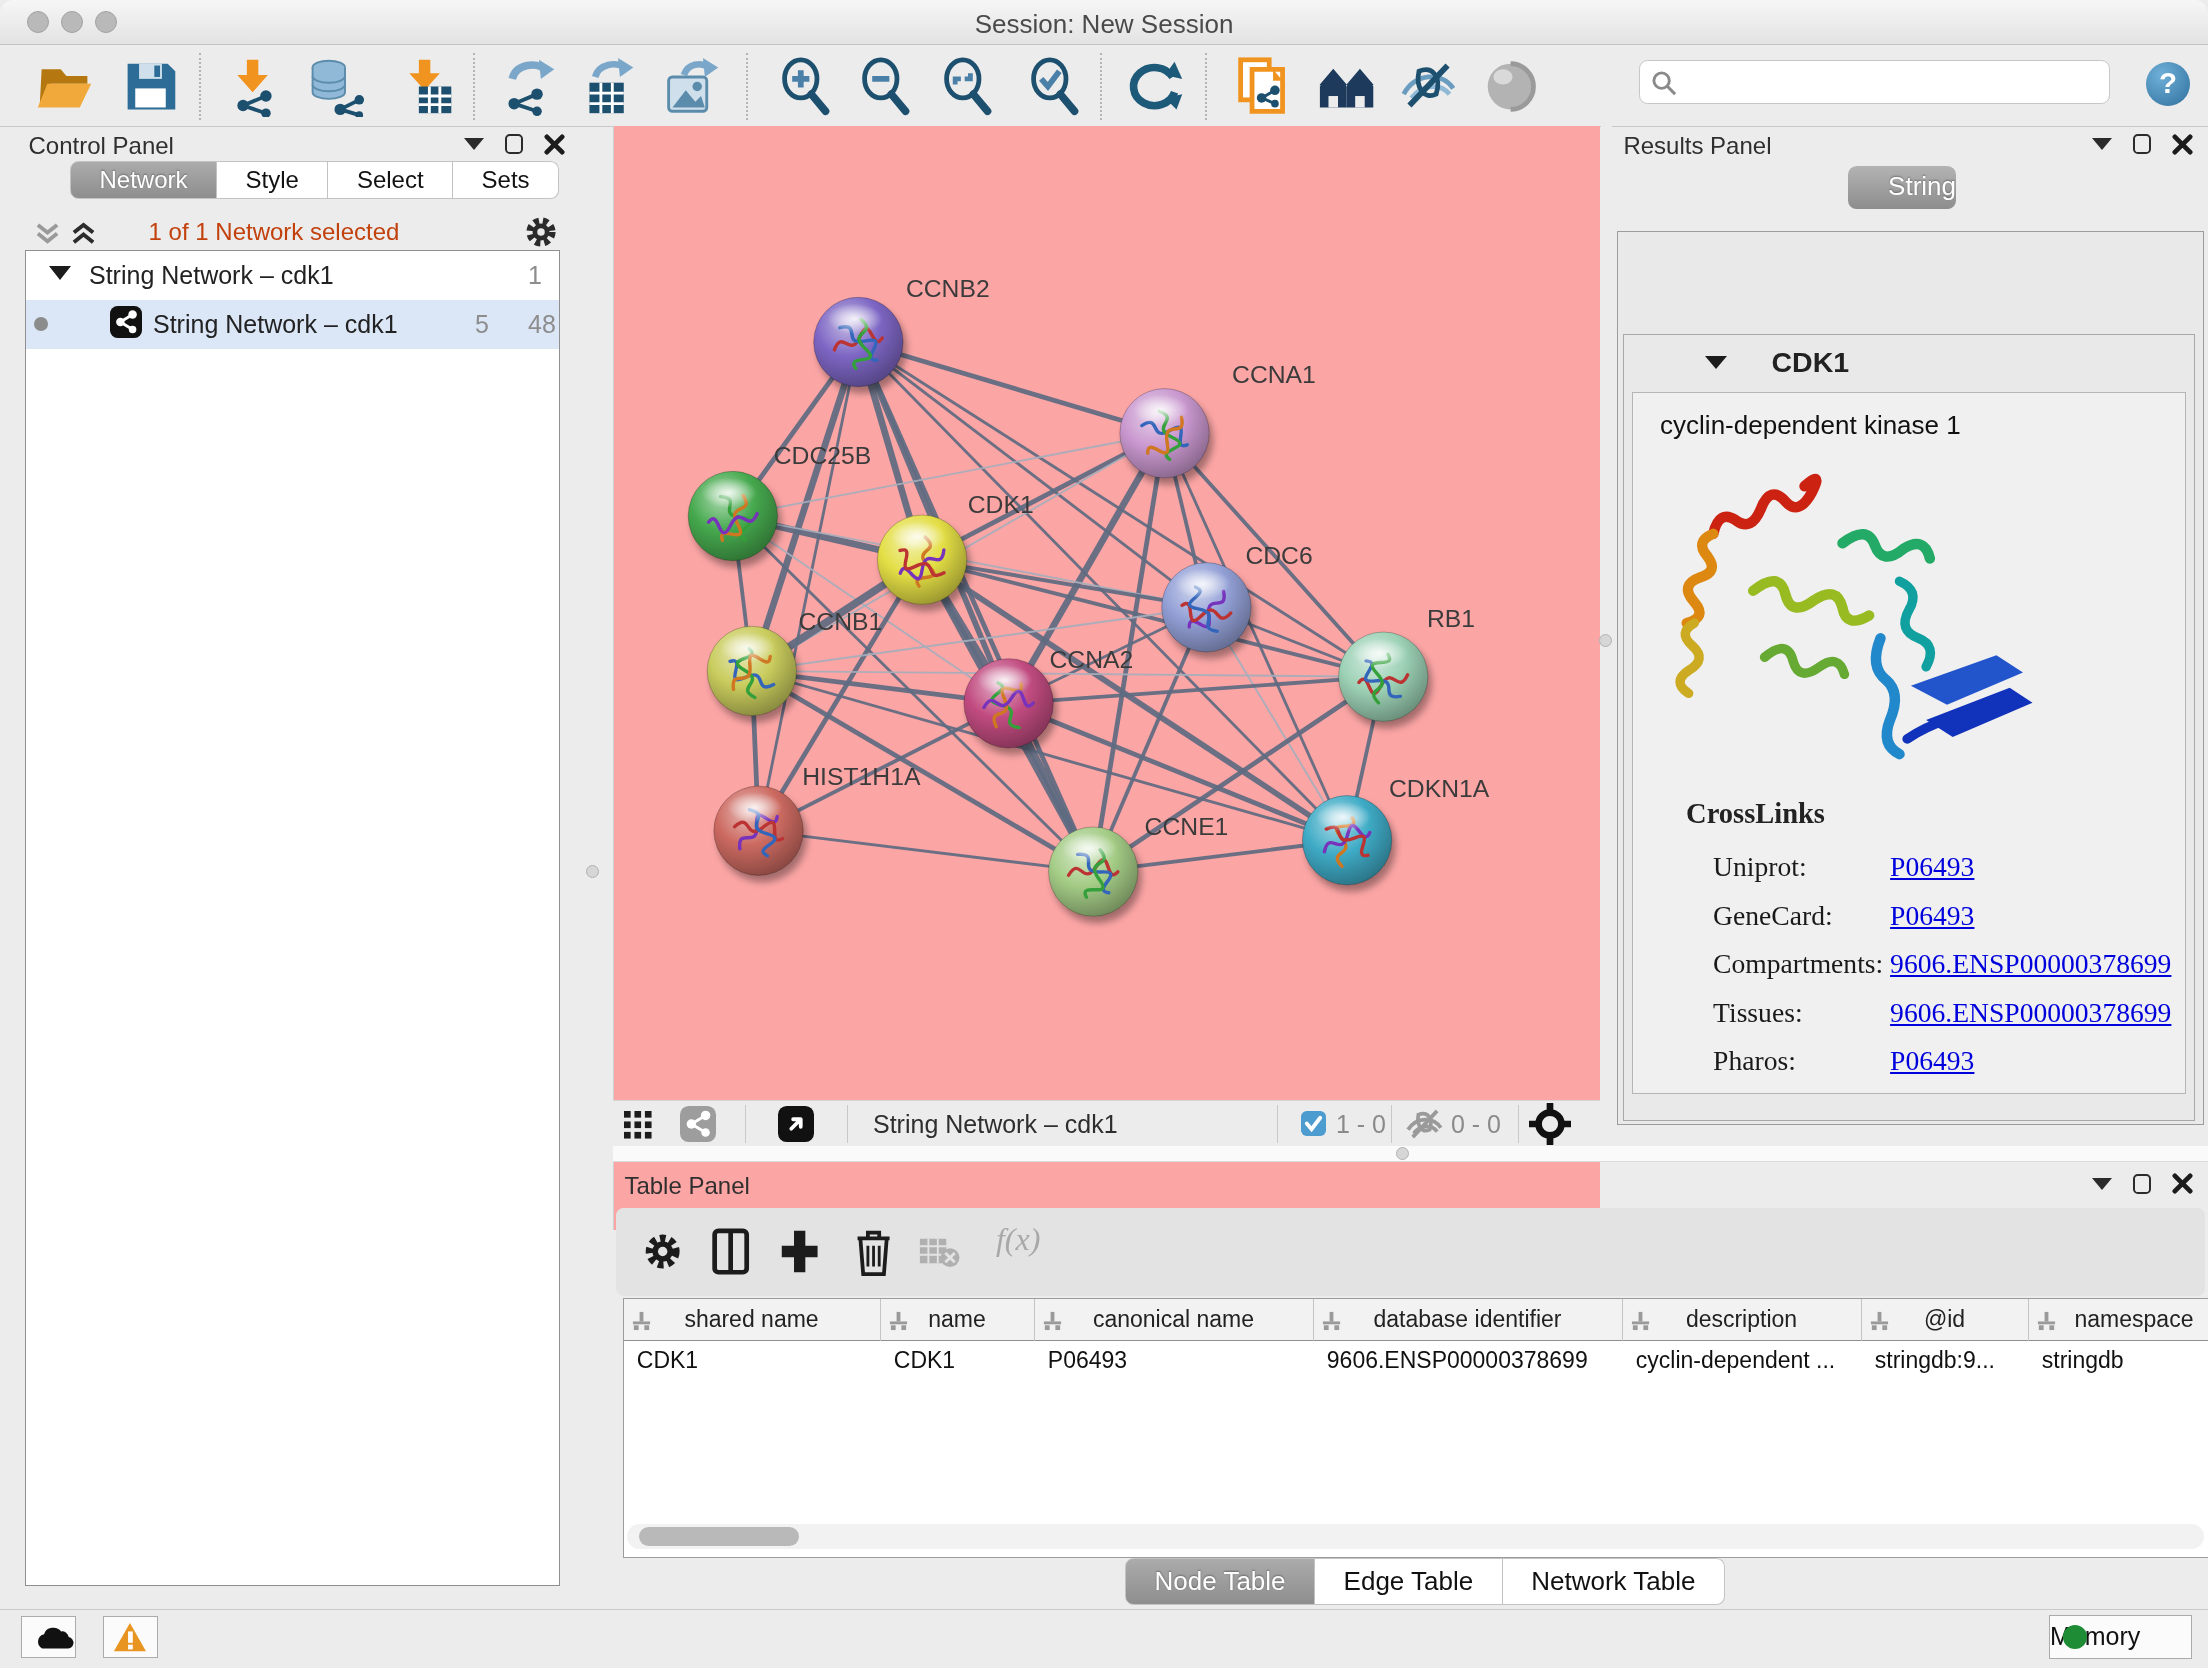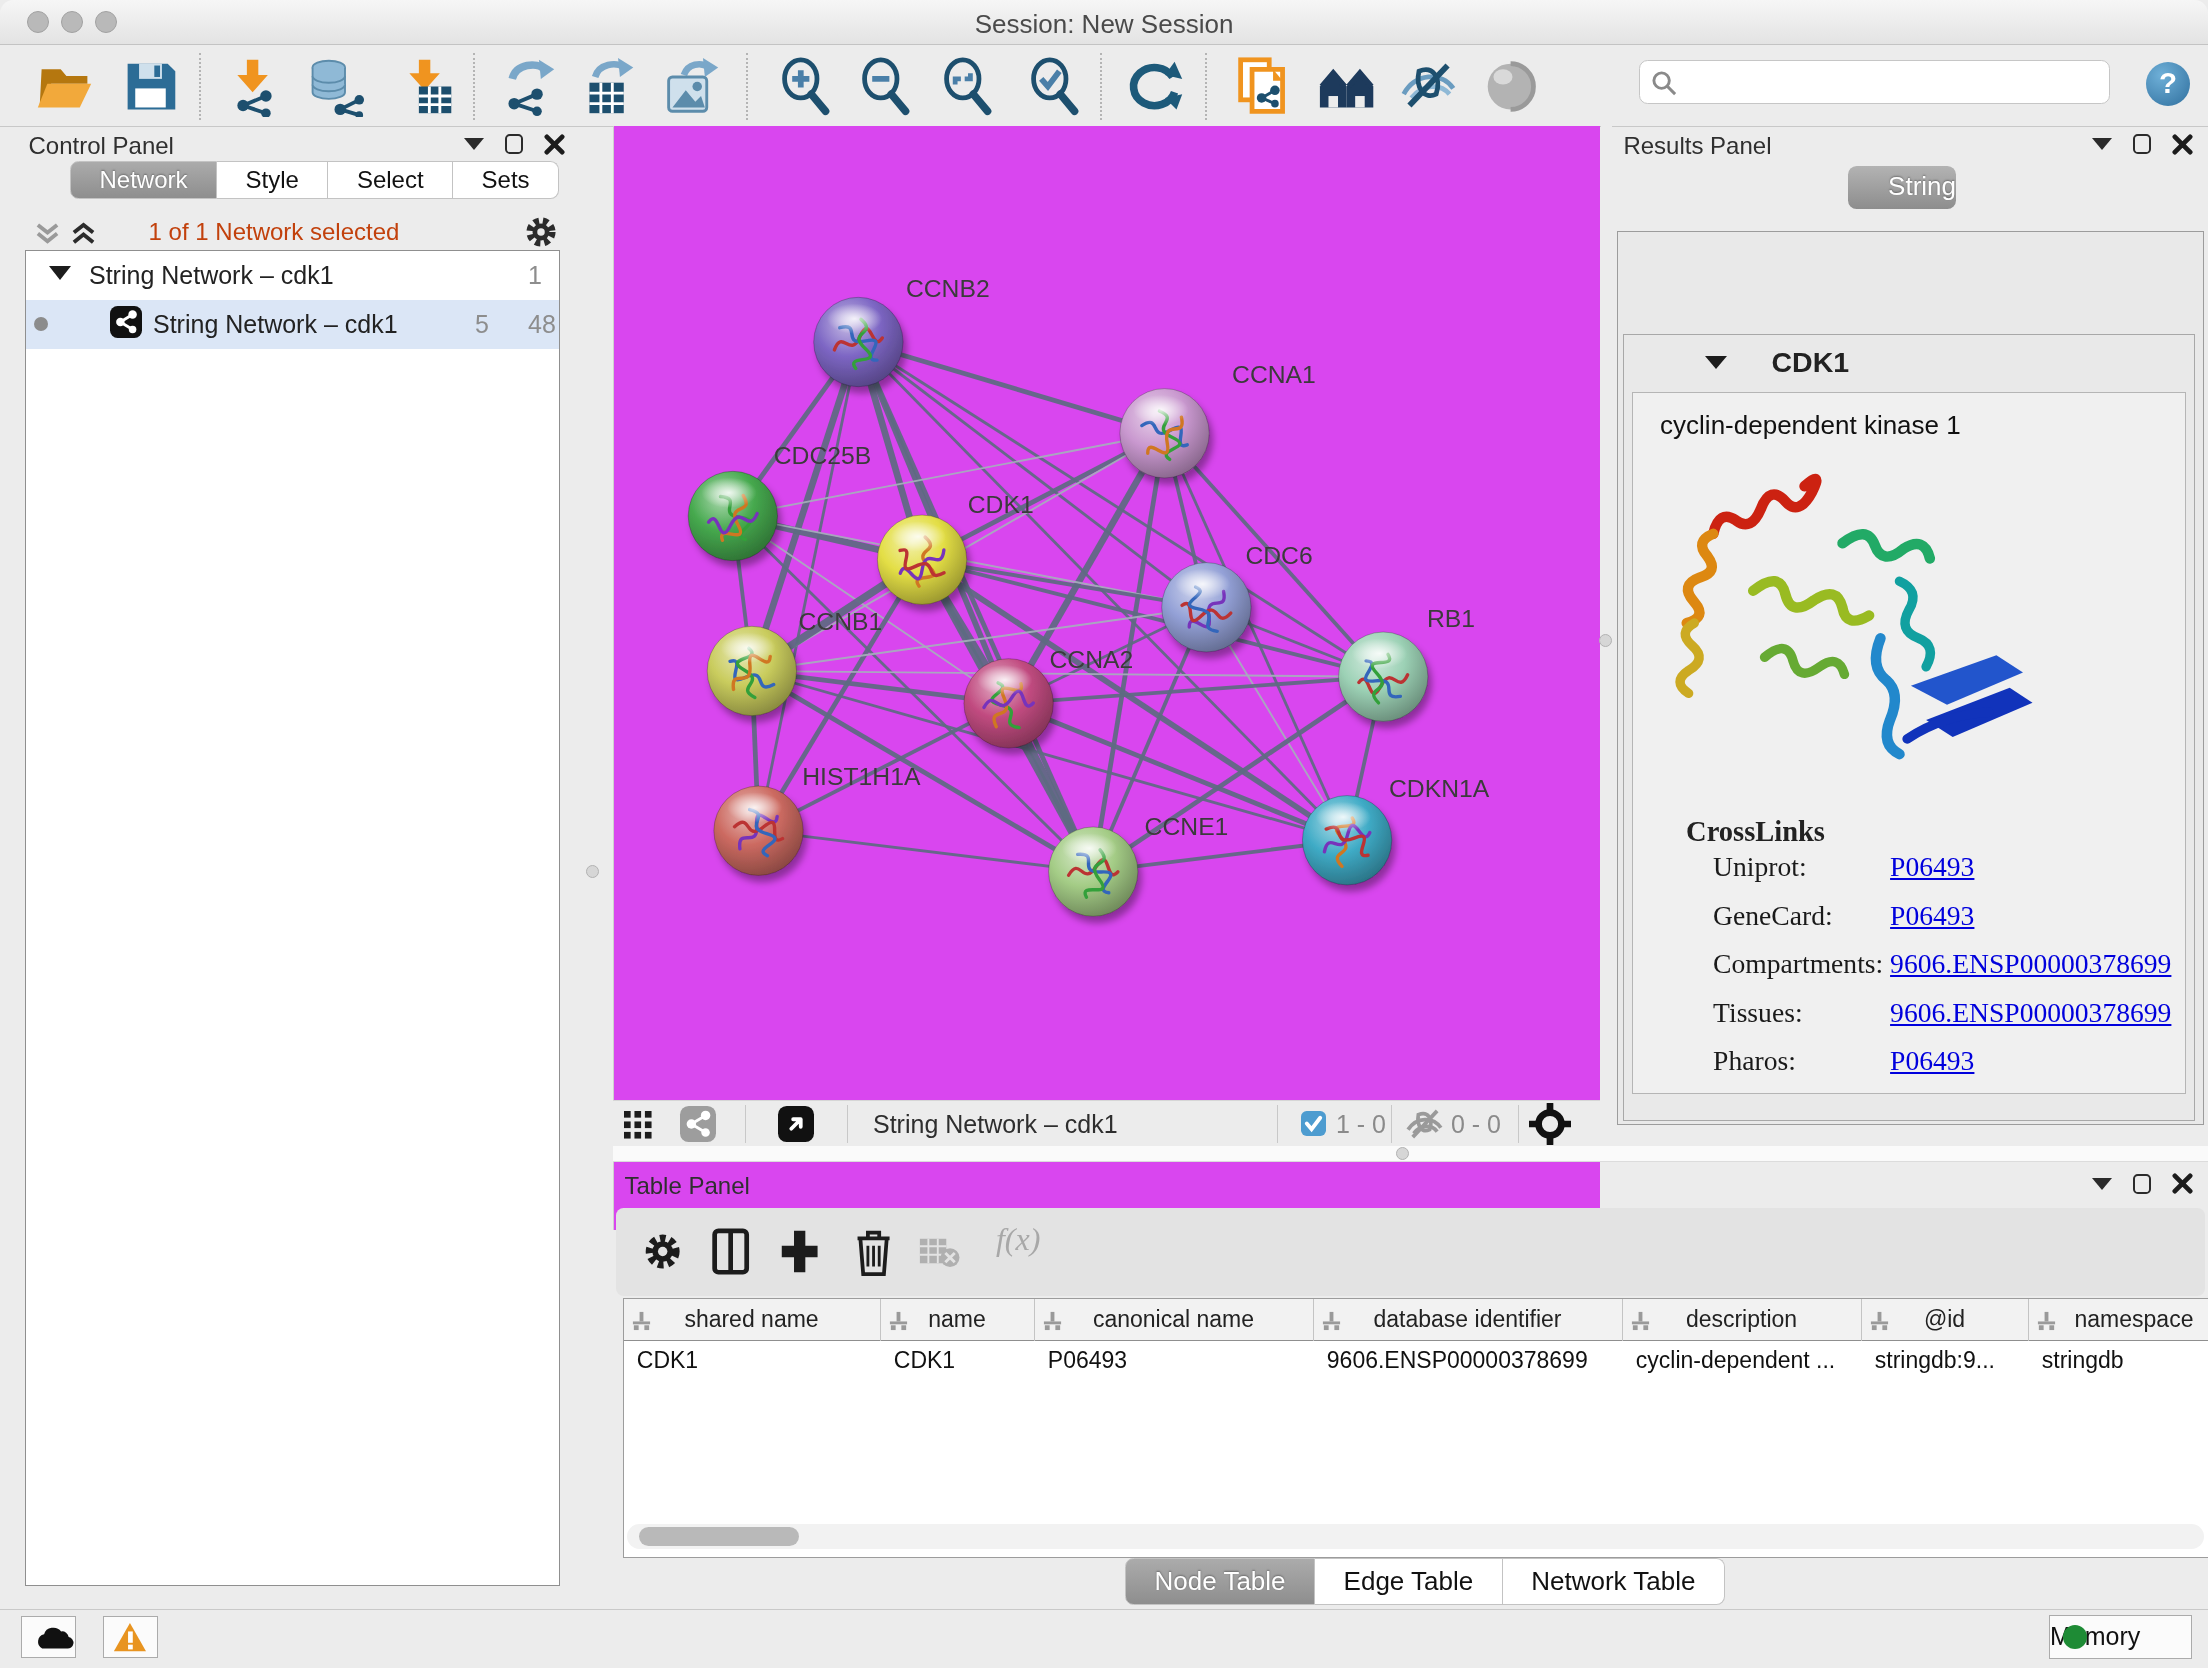--- a/index.html
+++ b/index.html
@@ -56,21 +56,21 @@
   #cp-subheader .sub-label { position:absolute; left:0; right:38px; text-align:center;
     font-size:24px; color:#c2410c; top:3.8px; }
   #cp-tree { position:absolute; left:25px; top:124px; width:535px; height:1336px;
     background:#fff; border:1.9px solid #8f8f8f; }
   .tree-row { position:relative; width:100%; height:49px; font-size:25px; }
   .tree-row.selected { background:#dbe6f6; }
   .badge-share { display:inline-block; width:32px; height:32px; border-radius:7.6px;
     background:#111; vertical-align:middle; }
 
   
-  #net-canvas { left:613px; top:126px; width:987px; height:1104px; background:#d946ef;
+  #net-canvas { left:613px; top:126px; width:987px; height:1104px; background:#fca5a5;
     border-left:1px solid #cfcfcf; }
   #canvas-right-gutter { left:1601px; top:126px; width:11.4px; height:974px; background:#ececec; }
   .split-dot { width:13.3px; height:13.3px; border-radius:50%; background:#d6d6d6;
     border:1px solid #b2b2b2; }
 
   
   #net-toolbar { left:613px; top:1100px; width:987px; height:46px; background:#ececec;
     border-top:1px solid #d6d6d6; }
   .ntsep { position:absolute; top:3.8px; height:38px; border-left:1px solid #c8c8c8; }
   #net-title { position:absolute; left:260px; top:8.6px; font-size:25px; color:#2e2e2e; }
@@ -91,21 +91,21 @@
   .rp-btn { position:absolute; top:22px; height:46px; background:#fff;
     border:1px solid #b5b5b5; border-radius:8.6px; font-size:26px; text-align:center;
     box-shadow:0 1px 1.9px rgba(0,0,0,.15); }
   #rp-section { position:absolute; left:5.7px; top:102px; width:572px; height:787px;
     background:#e9e9e9; border:1px solid #a8a8a8; }
   #rp-gene-row { position:absolute; left:0; top:0; width:100%; height:55px; }
   #rp-gene { position:absolute; left:147px; top:11.4px; font-size:28.5px; font-weight:bold; }
   #rp-content { position:absolute; left:7.6px; top:57px; width:554px; height:702px;
     background:#f0f0f0; border:1px solid #b5b5b5; }
   #rp-desc { position:absolute; left:27px; top:17px; font-size:26px; color:#111; }
-  #crosslinks-title { position:absolute; left:53px; top:423px;
+  #crosslinks-title { position:absolute; left:53px; top:405px;
     font-family:"Liberation Serif","DejaVu Serif",serif; font-weight:bold; font-size:28.5px; }
   .cl-row { position:absolute; left:80px; width:457px; height:48px;
     font-family:"Liberation Serif","DejaVu Serif",serif; font-size:27.6px; }
   .cl-label { position:absolute; left:0; color:#1a1a1a; }
   .cl-value { position:absolute; left:177px; color:#0000dd; text-decoration:underline; }
 
   
   #table-panel { left:613px; top:1162px; width:1595px; height:447px; }
   #tp-toolbar { position:absolute; left:2.9px; top:46px; width:1589px; height:88px;
     background:#e3e3e3; border-radius:7.6px; }

